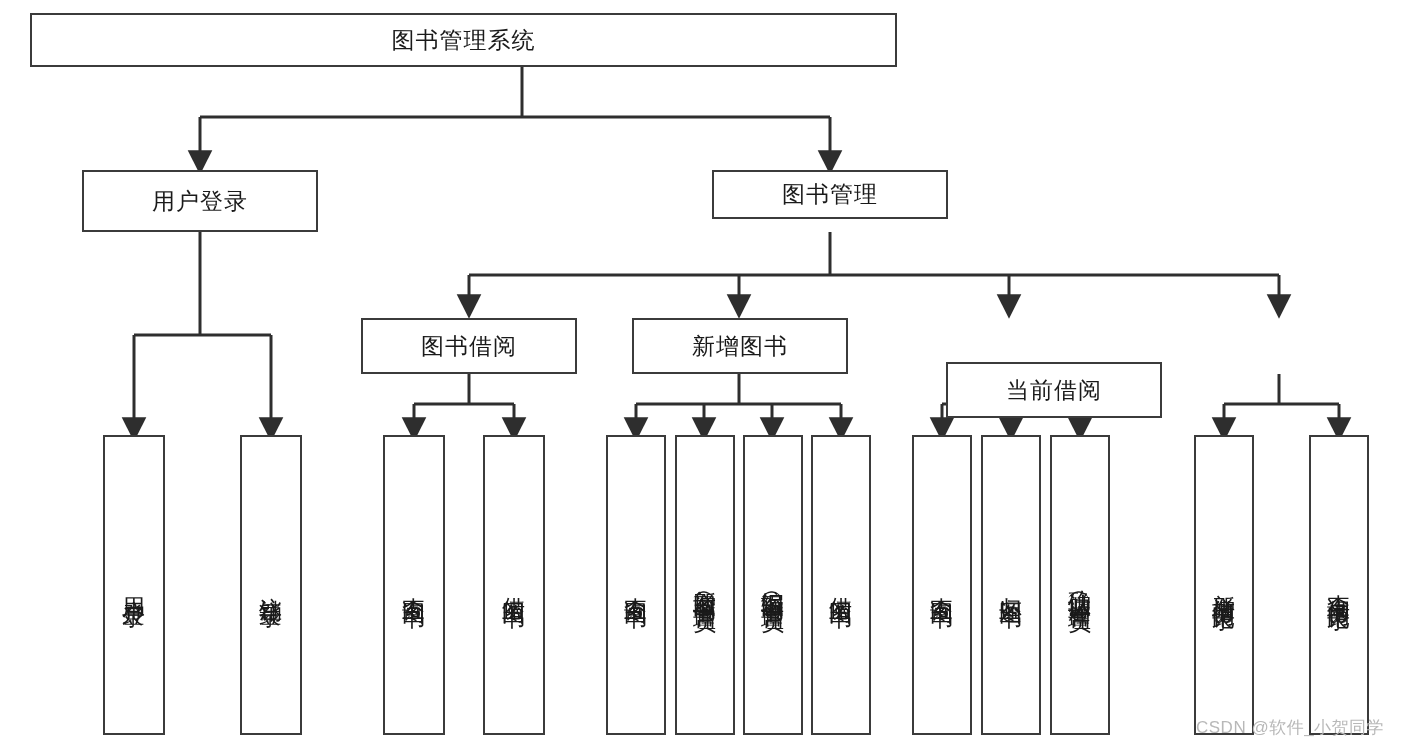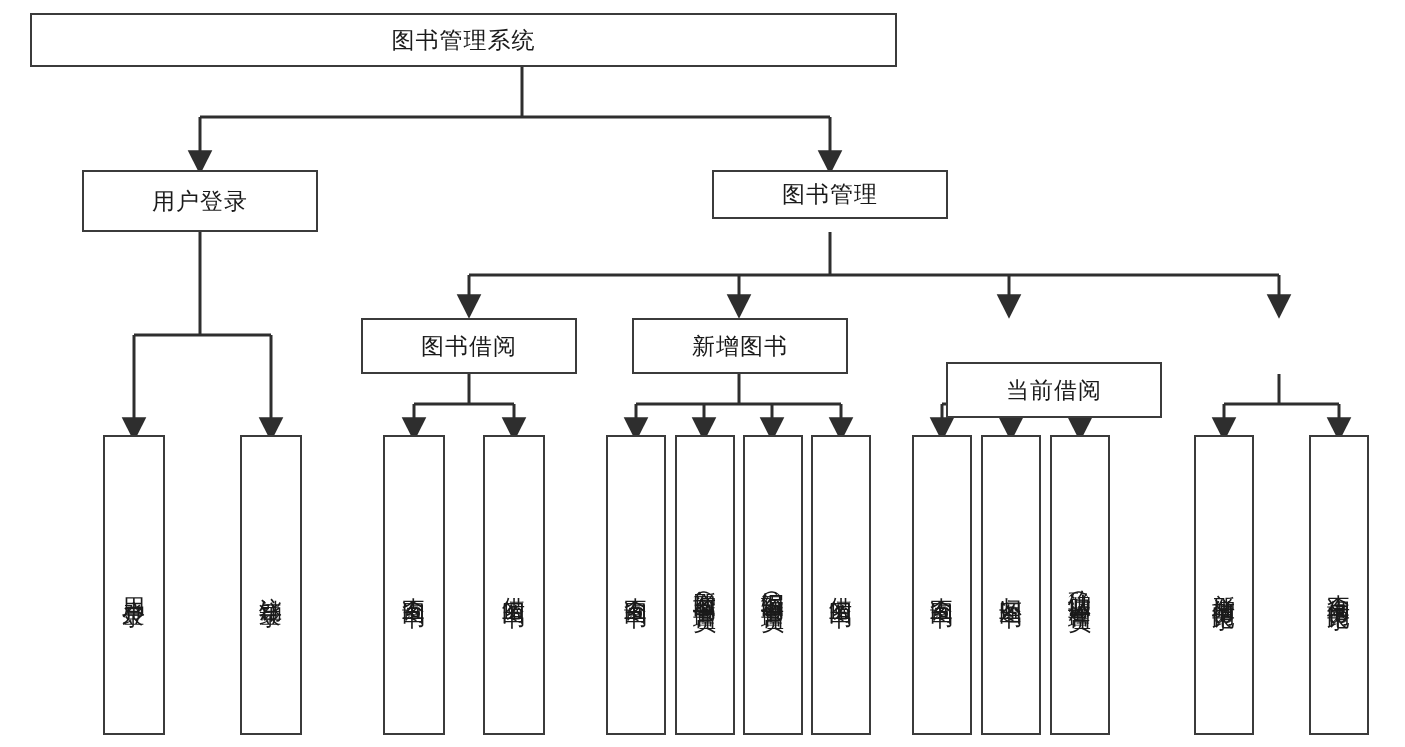--- a/index.html
+++ b/index.html
@@ -156,14 +156,15 @@
   <div class="node vert" style="left:912px; top:435px; width:60px; height:300px;">查询图书</div>
 
   <div class="node vert" style="left:981px; top:435px; width:60px; height:300px;">归还图书</div>
 
   <div class="node vert" style="left:1050px; top:435px; width:60px; height:300px;">确认归还（管理员）</div>
 
   <div class="node vert" style="left:1194px; top:435px; width:60px; height:300px;">新增借阅记录</div>
 
   <div class="node vert" style="left:1309px; top:435px; width:60px; height:300px;">查询借阅记录</div>
 
+  <div class="watermark" style="left:1196px; top:716px;">CSDN @软件_小贺同学</div>
 
 </div>
 
 </body></html>

